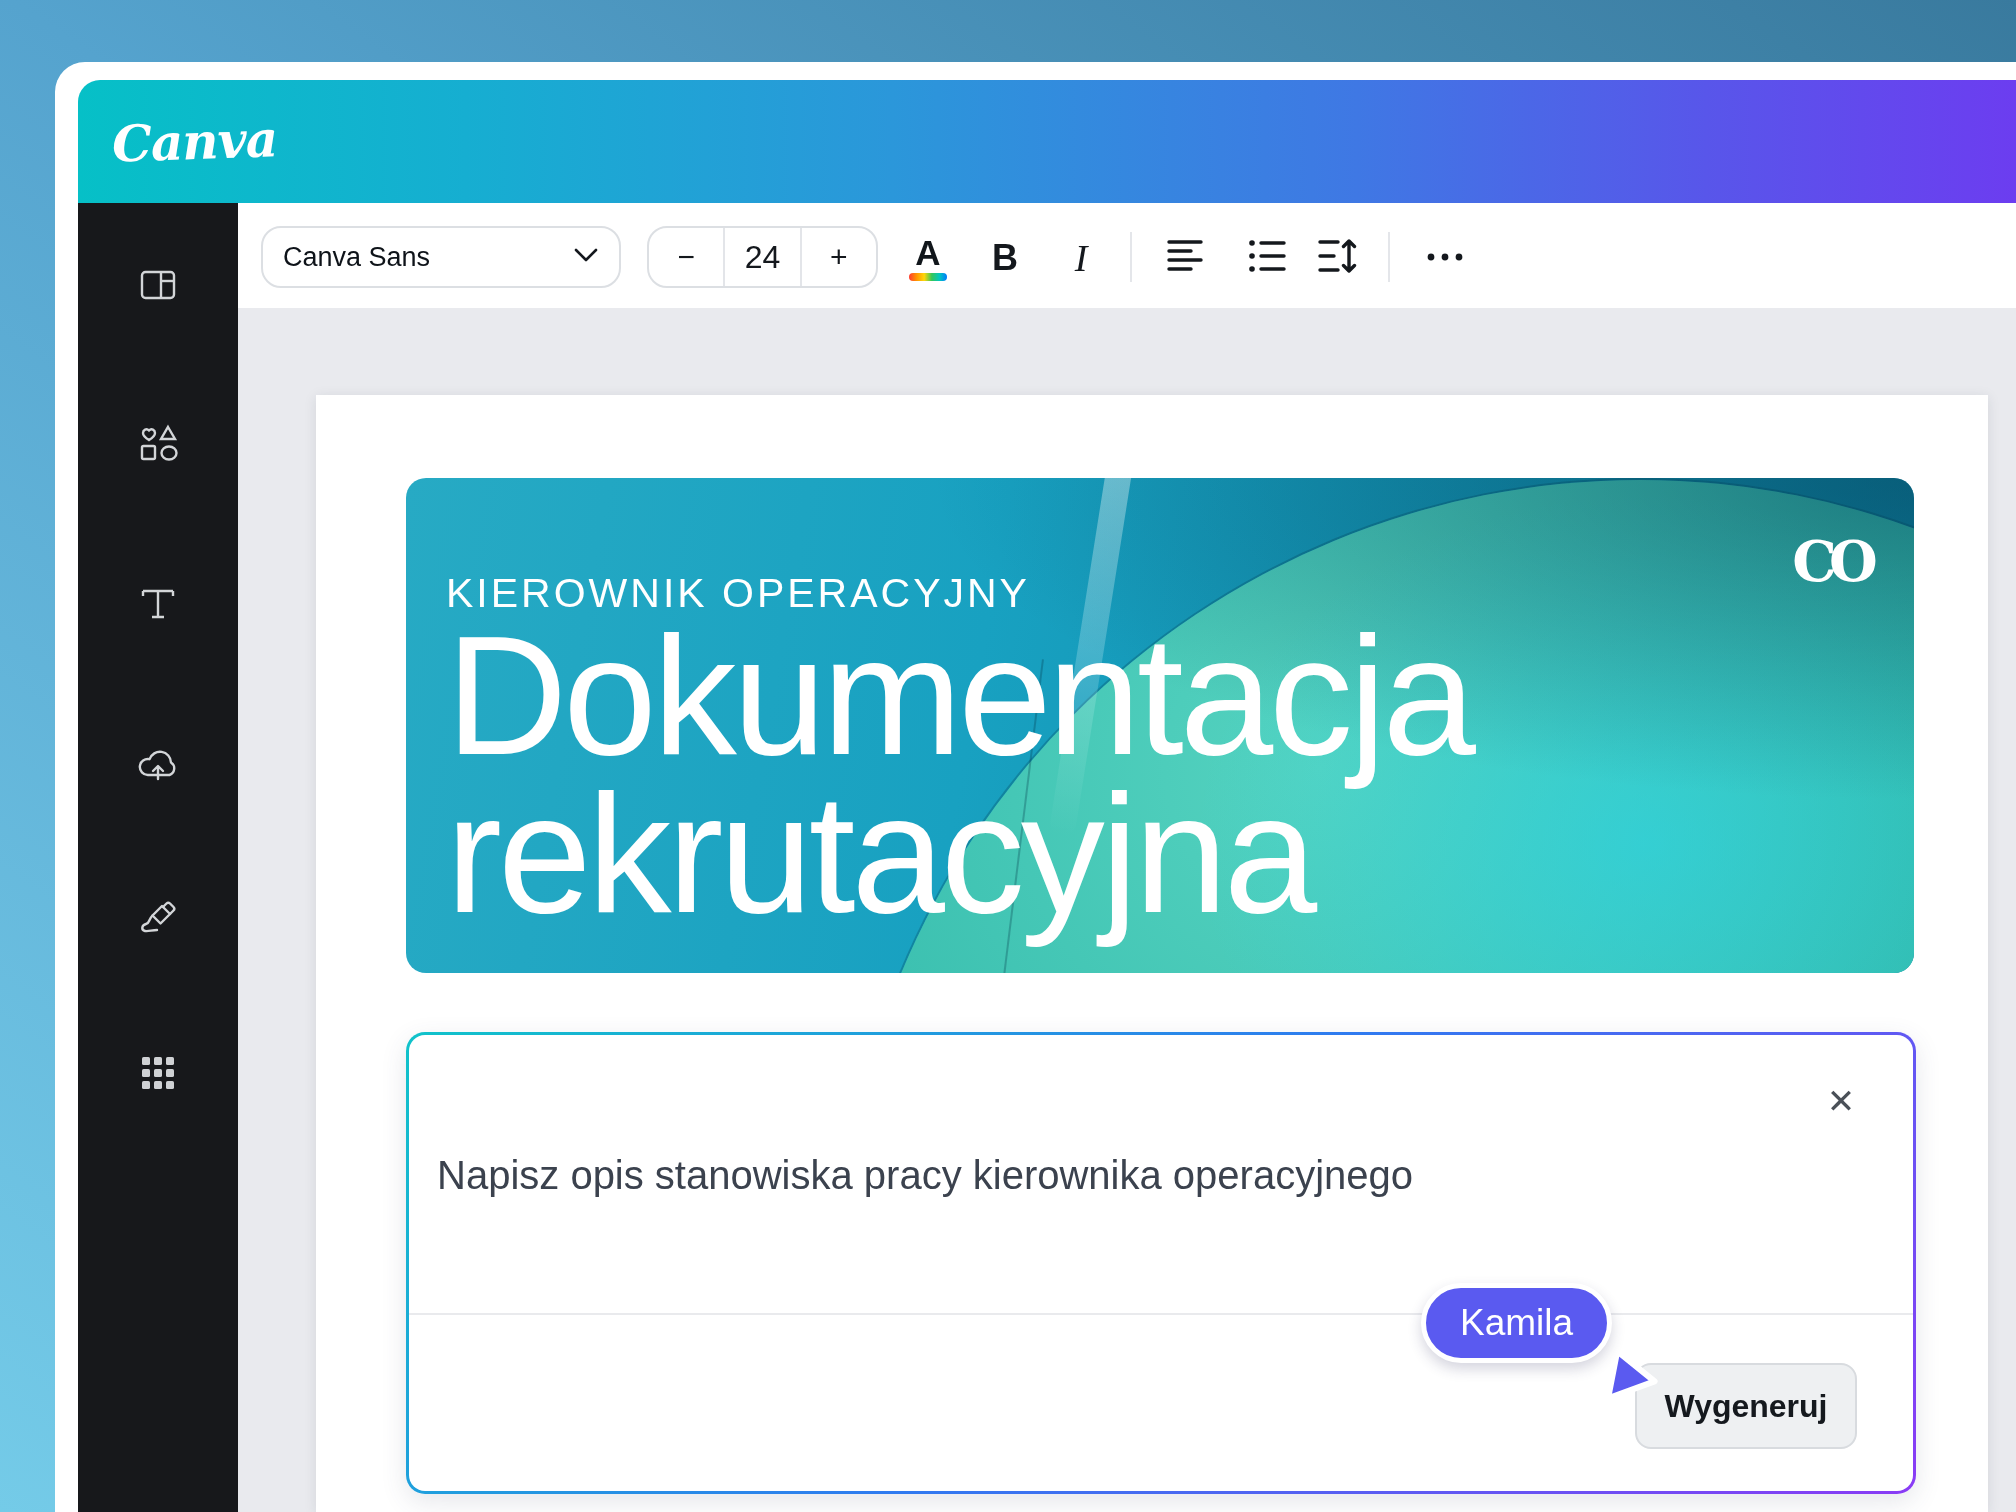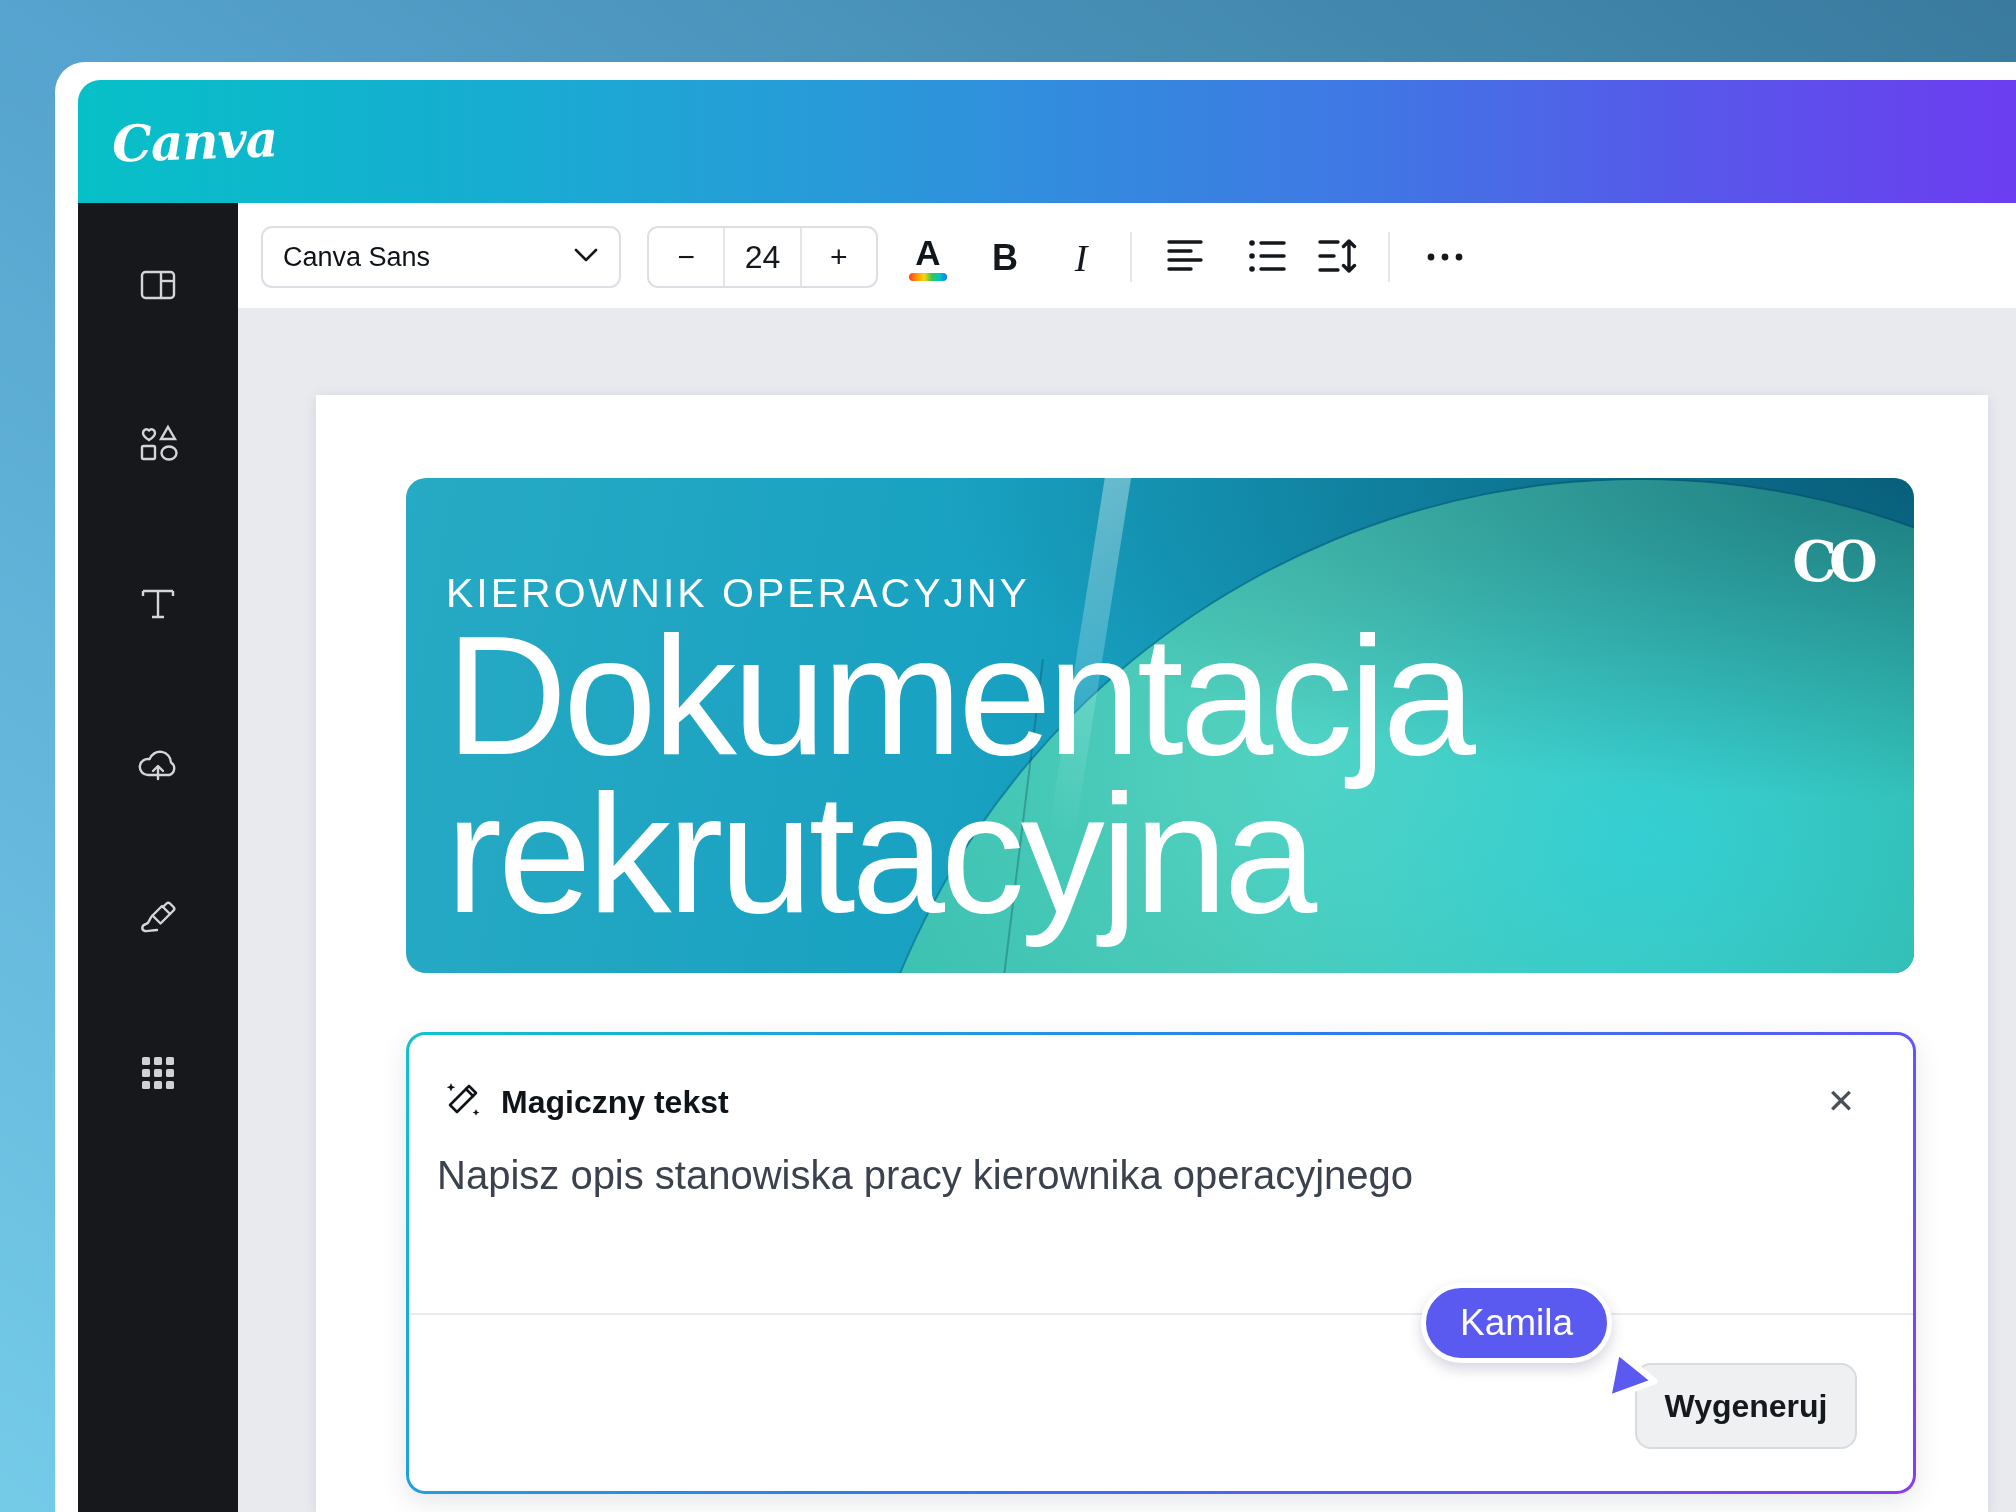--- a/index.html
+++ b/index.html
@@ -19,21 +19,21 @@
   #canva-logo{left:112px;top:80px;height:123px;display:flex;align-items:center;
           color:#ffffff;font-family:"DejaVu Serif",serif;font-style:italic;font-weight:700;
           font-size:50px;letter-spacing:-1px;transform:rotate(-2deg);}
   
   #sidebar{left:78px;top:203px;width:160px;height:1309px;background:#17181b;}
   .side-btn{position:absolute;left:0;width:160px;height:120px;display:flex;align-items:center;justify-content:center;cursor:pointer;}
   .side-btn svg{display:block;}
   
   #toolbar{left:238px;top:203px;width:1778px;height:105px;background:#ffffff;
            border-bottom:2px solid #e3e5e9;}
-  .tb-box{position:absolute;top:226px;height:62px;border:2px solid #dcdfe3;border-radius:11px;
+  .tb-box{position:absolute;top:226px;height:62px;border:2px solid #dcdfe3;border-radius:20px;
           background:#fff;display:flex;align-items:center;box-sizing:border-box;}
   #font-selector{left:261px;width:360px;justify-content:space-between;padding:0 20px;cursor:pointer;}
   #font-selector .fname{font-size:27px;font-weight:500;color:#0e1319;}
   #size-stepper{left:647px;width:231px;padding:0;}
   .step-seg{flex:1;height:100%;display:flex;align-items:center;justify-content:center;
             font-size:30px;color:#14181d;cursor:pointer;}
   .step-seg.mid{border-left:2px solid #e3e5e9;border-right:2px solid #e3e5e9;font-size:32px;}
   .tb-icon{position:absolute;top:230px;width:56px;height:56px;display:flex;flex-direction:column;
            align-items:center;justify-content:center;cursor:pointer;color:#14181d;}
   #color-btn{left:900px;}
@@ -234,30 +234,20 @@
     <div class="vignette"></div>
     <div id="banner-text">
       <div id="banner-subtitle">KIEROWNIK OPERACYJNY</div>
       <div id="banner-title"><span>Dokumentacja</span><br><span>rekrutacyjna</span></div>
     </div>
     <div id="banner-mono">CO</div>
   </div>
 
   <div class="abs z4" id="dialog">
     <div id="dialog-inner">
-      <div id="dlg-head">
-        <span>
-          <svg width="42" height="42" viewBox="0 0 42 42" fill="none" stroke="#0f141a" stroke-width="2.6" stroke-linecap="round" stroke-linejoin="round">
-            <path d="M25 10l7 7-16 16-7-7z"></path>
-              <path d="M32 17l3-3-7-7-3 3"></path>
-            <path d="M10 4l1.2 3 3 1.2-3 1.2L10 12.4 8.8 9.4l-3-1.2 3-1.2z" fill="#0f141a" stroke="none"></path>
-            <path d="M35 30l1 2.4 2.4 1-2.4 1-1 2.4-1-2.4-2.4-1 2.4-1z" fill="#0f141a" stroke="none"></path>
-          </svg></span>
-        <span id="dlg-title">Magiczny tekst</span>
-      </div>
       <div id="dlg-close">✕</div>
       <div id="dlg-prompt">Napisz opis stanowiska pracy kierownika operacyjnego</div>
       <div id="dlg-divider"></div>
       <div id="generate-btn">Wygeneruj</div>
     </div>
   </div>
 
   <div class="abs" id="kamila-pill">Kamila</div>
   <div class="abs" id="kamila-cursor">
     <svg width="66" height="62" viewBox="0 0 66 62">

